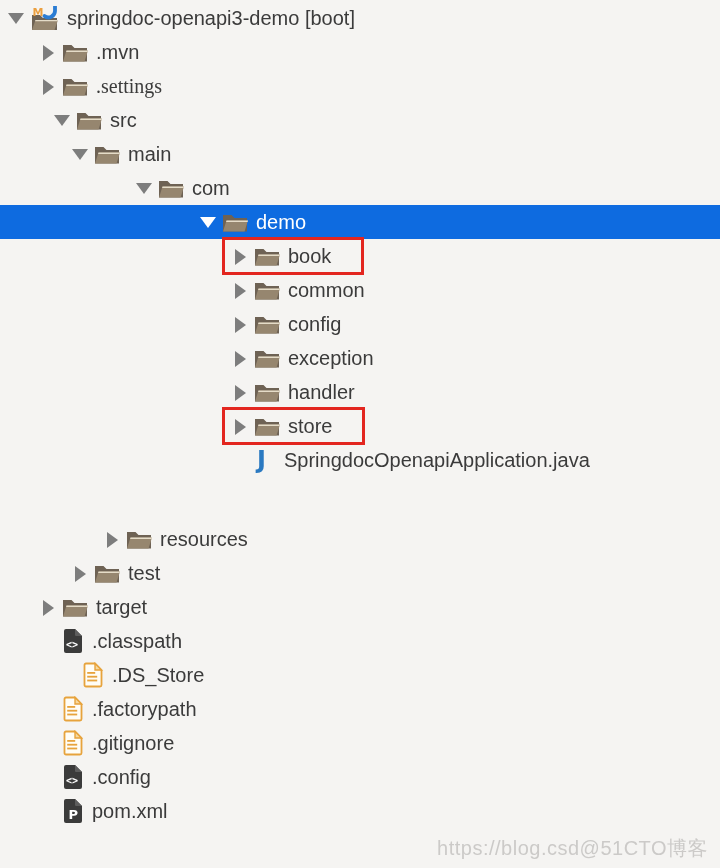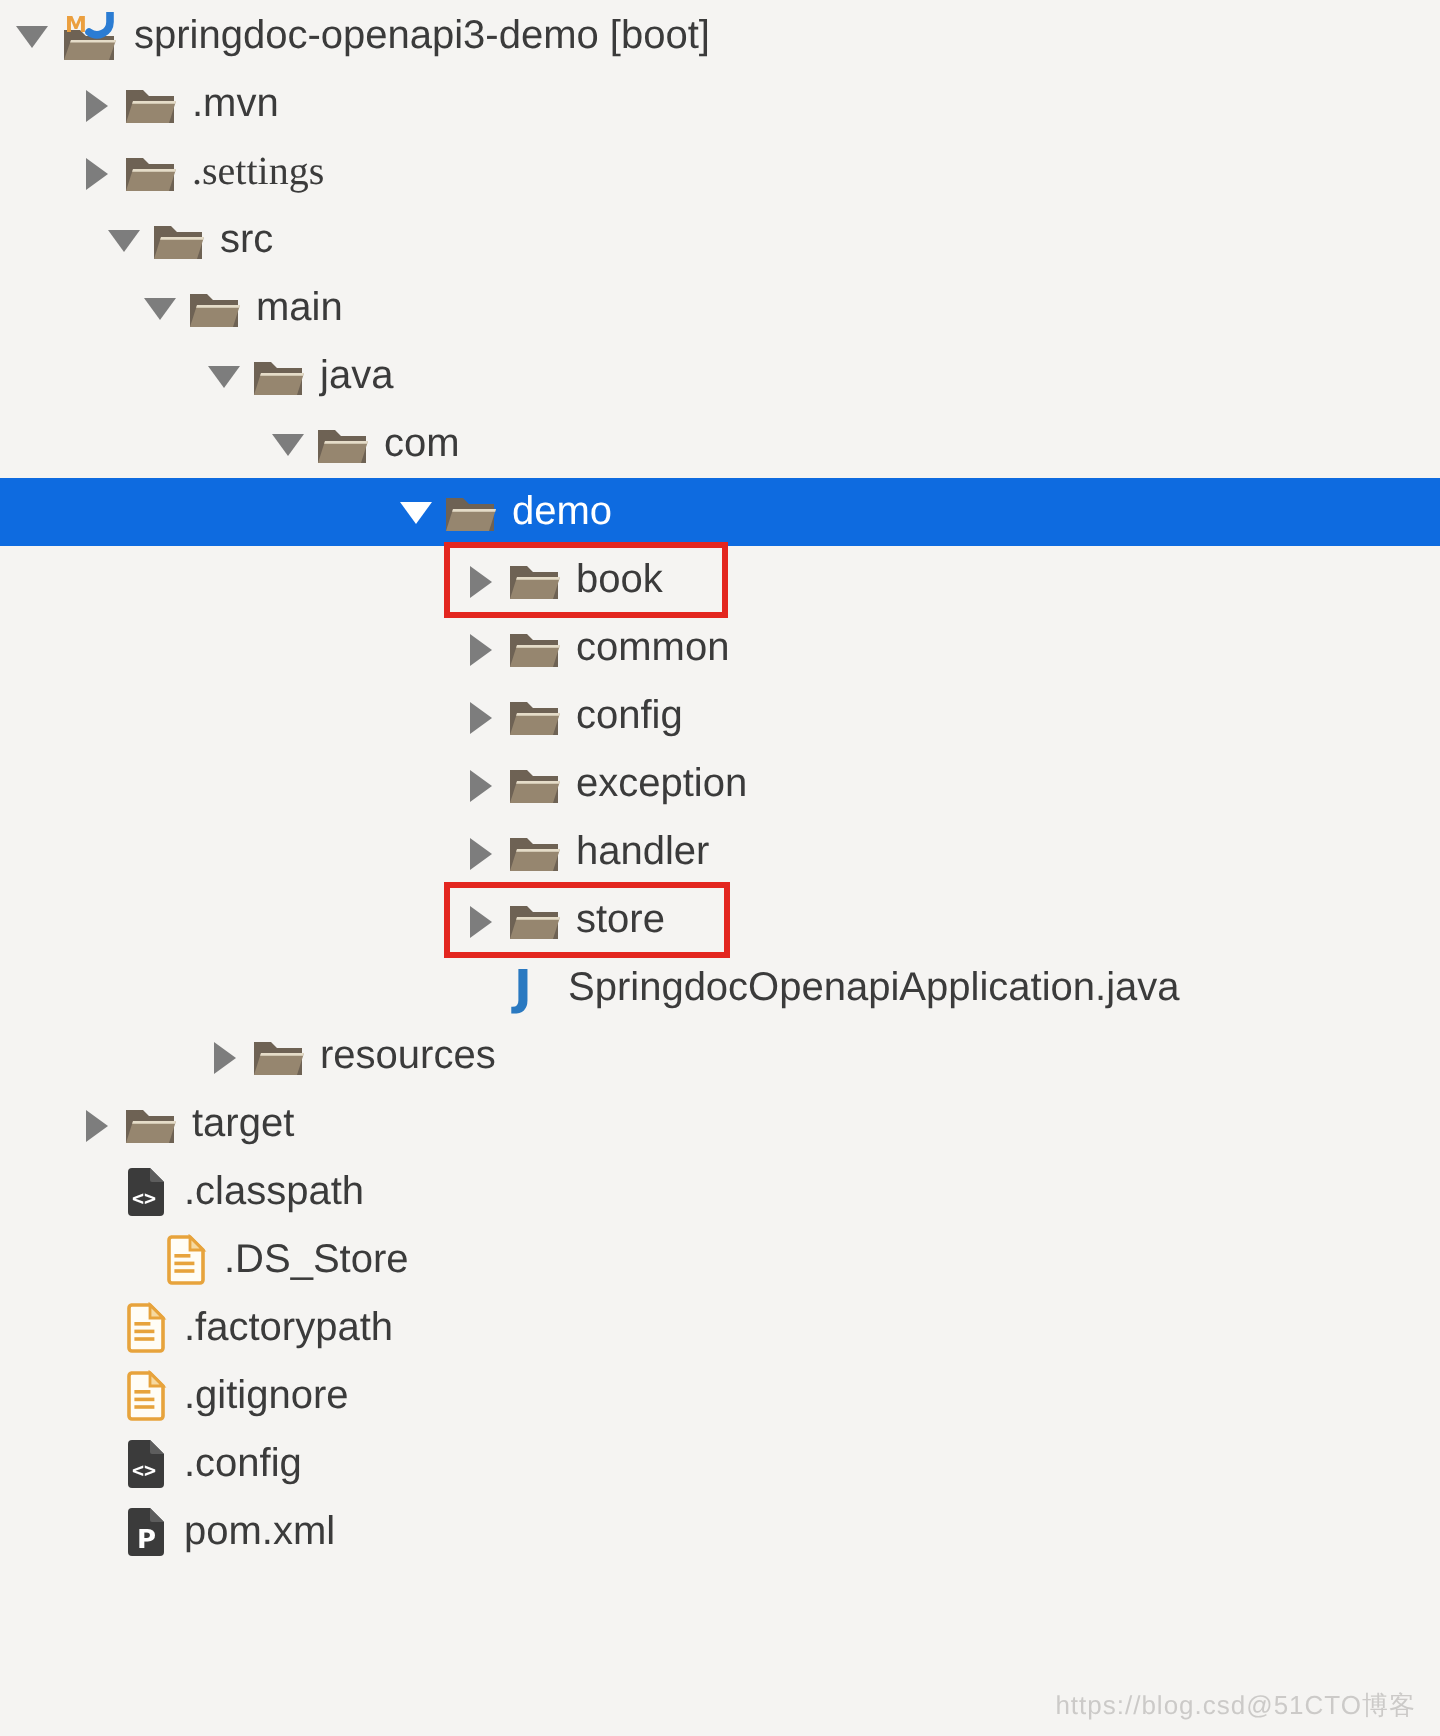--- a/index.html
+++ b/index.html
@@ -38,21 +38,21 @@
     content:""; position:absolute; left:3px; top:2px;
     border-top:8px solid transparent; border-bottom:8px solid transparent;
     border-left:11px solid #7d7d7d;
   }
   .row.selected .tri.expanded::after { border-top-color:#ffffff; }
   .icon { display:flex; align-items:center; margin-right:8px; flex:none; }
   .icon svg { display:block; }
   .label { line-height:34px; }
   .watermark {
     position:absolute; right:12px; bottom:6px;
-    font-size:13px; color:rgba(170,168,165,0.55);
+    font-size:20px; color:rgba(170,168,165,0.55);
     letter-spacing:0.5px; pointer-events:none;
   }
 </style>
 </head>
 <body>
 
 <div id="tree">
 
   <div class="row" style="padding-left: 8px;">
       <span class="boxwrap">
@@ -114,33 +114,20 @@
         <span class="icon">
           <svg viewBox="0 0 26 22" width="26" height="22">
             <path d="M1 4 L9.5 4 L12.5 7 L25 7 L25 20.5 L1 20.5 Z" fill="#6e6254"></path>
             <path d="M4.5 9.5 L26 9.5 L22.5 20.5 L1 20.5 Z" fill="#96866f"></path>
             <path d="M4.5 9.5 L26 9.5 L25.6 10.9 L4.05 10.9 Z" fill="#e5dcc8"></path>
           </svg>
         </span>
         <span class="label">main</span>
       </span>
     </div>
-    <div class="row" style="padding-left: 104px;">
-      <span class="boxwrap">
-        <span class="tri expanded"></span>
-        <span class="icon">
-          <svg viewBox="0 0 26 22" width="26" height="22">
-            <path d="M1 4 L9.5 4 L12.5 7 L25 7 L25 20.5 L1 20.5 Z" fill="#6e6254"></path>
-            <path d="M4.5 9.5 L26 9.5 L22.5 20.5 L1 20.5 Z" fill="#96866f"></path>
-            <path d="M4.5 9.5 L26 9.5 L25.6 10.9 L4.05 10.9 Z" fill="#e5dcc8"></path>
-          </svg>
-        </span>
-        <span class="label">java</span>
-      </span>
-    </div>
     <div class="row" style="padding-left: 136px;">
       <span class="boxwrap">
         <span class="tri expanded"></span>
         <span class="icon">
           <svg viewBox="0 0 26 22" width="26" height="22">
             <path d="M1 4 L9.5 4 L12.5 7 L25 7 L25 20.5 L1 20.5 Z" fill="#6e6254"></path>
             <path d="M4.5 9.5 L26 9.5 L22.5 20.5 L1 20.5 Z" fill="#96866f"></path>
             <path d="M4.5 9.5 L26 9.5 L25.6 10.9 L4.05 10.9 Z" fill="#e5dcc8"></path>
           </svg>
         </span>
@@ -242,31 +229,44 @@
       <span class="boxwrap">
         <span class="tri"></span>
         <span class="icon">
           <svg viewBox="0 0 22 26" width="22" height="26">
             <text x="3" y="21" font-size="24" font-weight="bold" fill="#2a79c1" font-family="DejaVu Sans, sans-serif">J</text>
           </svg>
         </span>
         <span class="label">SpringdocOpenapiApplication.java</span>
       </span>
     </div>
-    <div class="row" style="padding-left: 104px;">
+    <div class="row" style="padding-left: 104px; margin-top: 45px;">
       <span class="boxwrap">
         <span class="tri collapsed"></span>
         <span class="icon">
           <svg viewBox="0 0 26 22" width="26" height="22">
             <path d="M1 4 L9.5 4 L12.5 7 L25 7 L25 20.5 L1 20.5 Z" fill="#6e6254"></path>
             <path d="M4.5 9.5 L26 9.5 L22.5 20.5 L1 20.5 Z" fill="#96866f"></path>
             <path d="M4.5 9.5 L26 9.5 L25.6 10.9 L4.05 10.9 Z" fill="#e5dcc8"></path>
           </svg>
         </span>
         <span class="label">resources</span>
+      </span>
+    </div>
+    <div class="row" style="padding-left: 72px;">
+      <span class="boxwrap">
+        <span class="tri collapsed"></span>
+        <span class="icon">
+          <svg viewBox="0 0 26 22" width="26" height="22">
+            <path d="M1 4 L9.5 4 L12.5 7 L25 7 L25 20.5 L1 20.5 Z" fill="#6e6254"></path>
+            <path d="M4.5 9.5 L26 9.5 L22.5 20.5 L1 20.5 Z" fill="#96866f"></path>
+            <path d="M4.5 9.5 L26 9.5 L25.6 10.9 L4.05 10.9 Z" fill="#e5dcc8"></path>
+          </svg>
+        </span>
+        <span class="label">test</span>
       </span>
     </div>
     <div class="row" style="padding-left: 40px;">
       <span class="boxwrap">
         <span class="tri collapsed"></span>
         <span class="icon">
           <svg viewBox="0 0 26 22" width="26" height="22">
             <path d="M1 4 L9.5 4 L12.5 7 L25 7 L25 20.5 L1 20.5 Z" fill="#6e6254"></path>
             <path d="M4.5 9.5 L26 9.5 L22.5 20.5 L1 20.5 Z" fill="#96866f"></path>
             <path d="M4.5 9.5 L26 9.5 L25.6 10.9 L4.05 10.9 Z" fill="#e5dcc8"></path>

